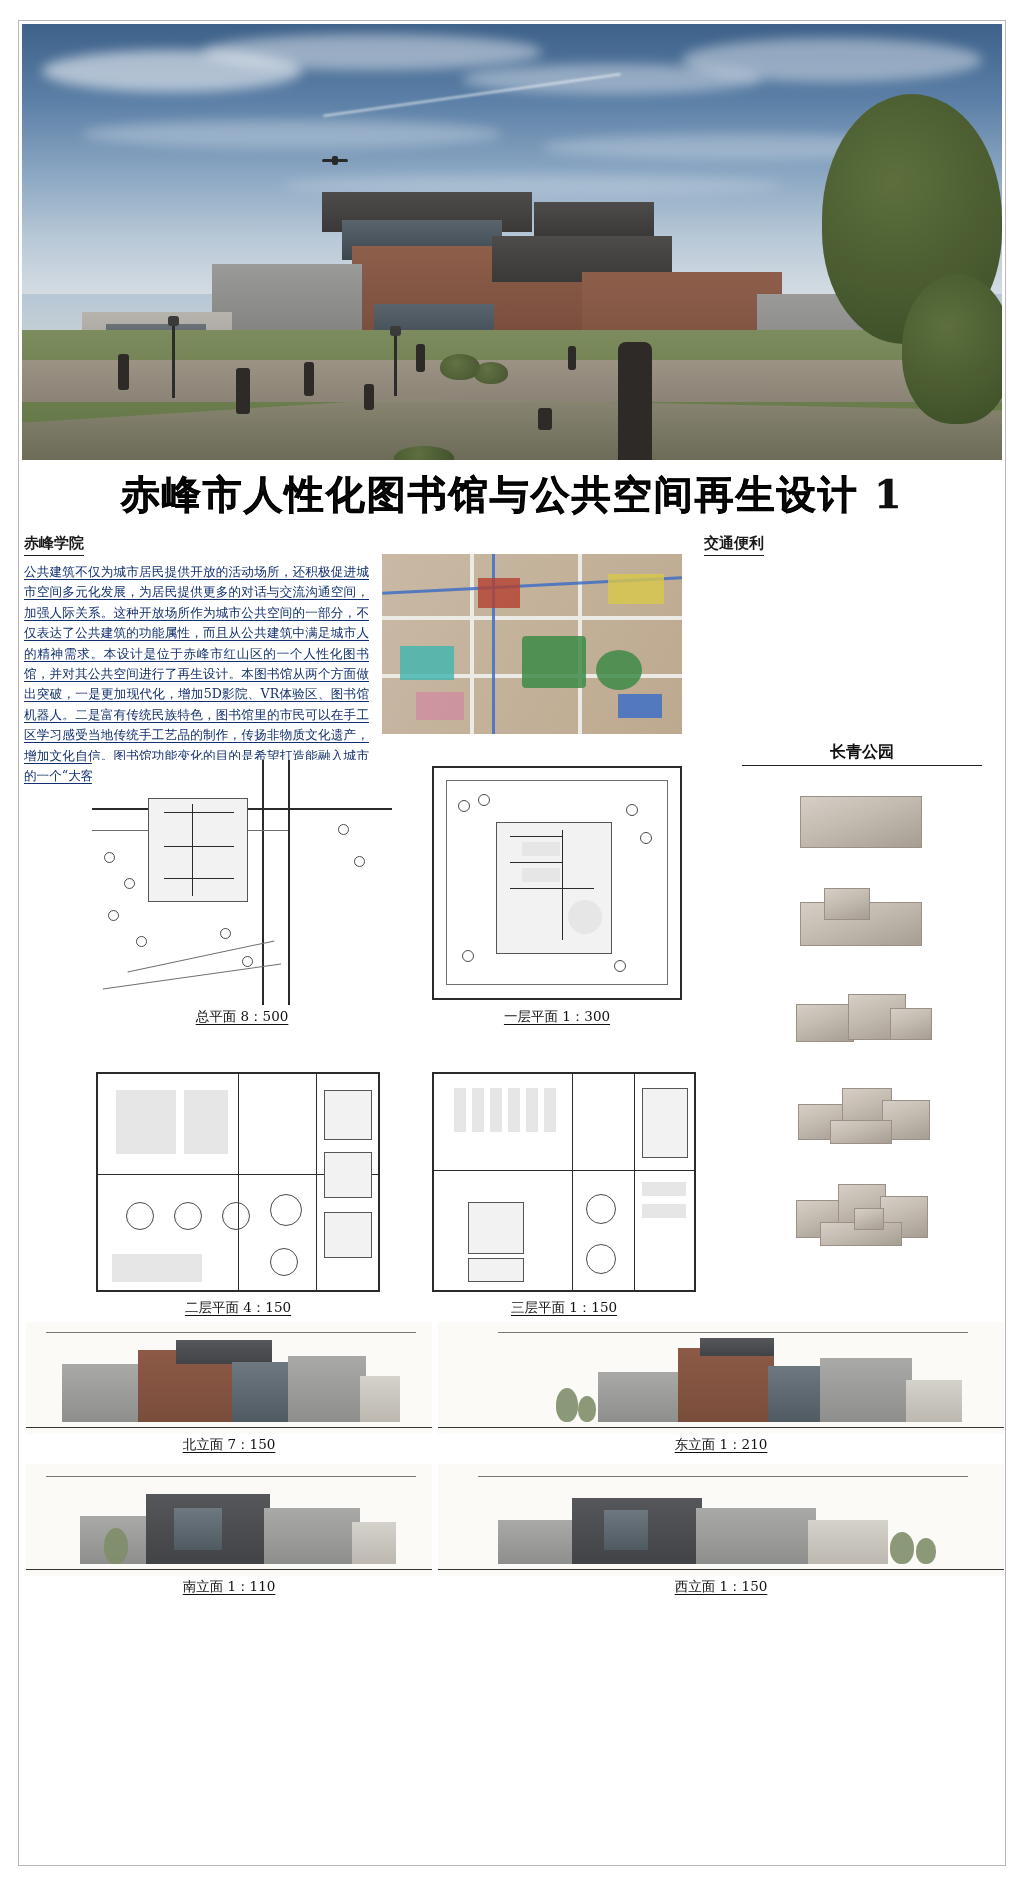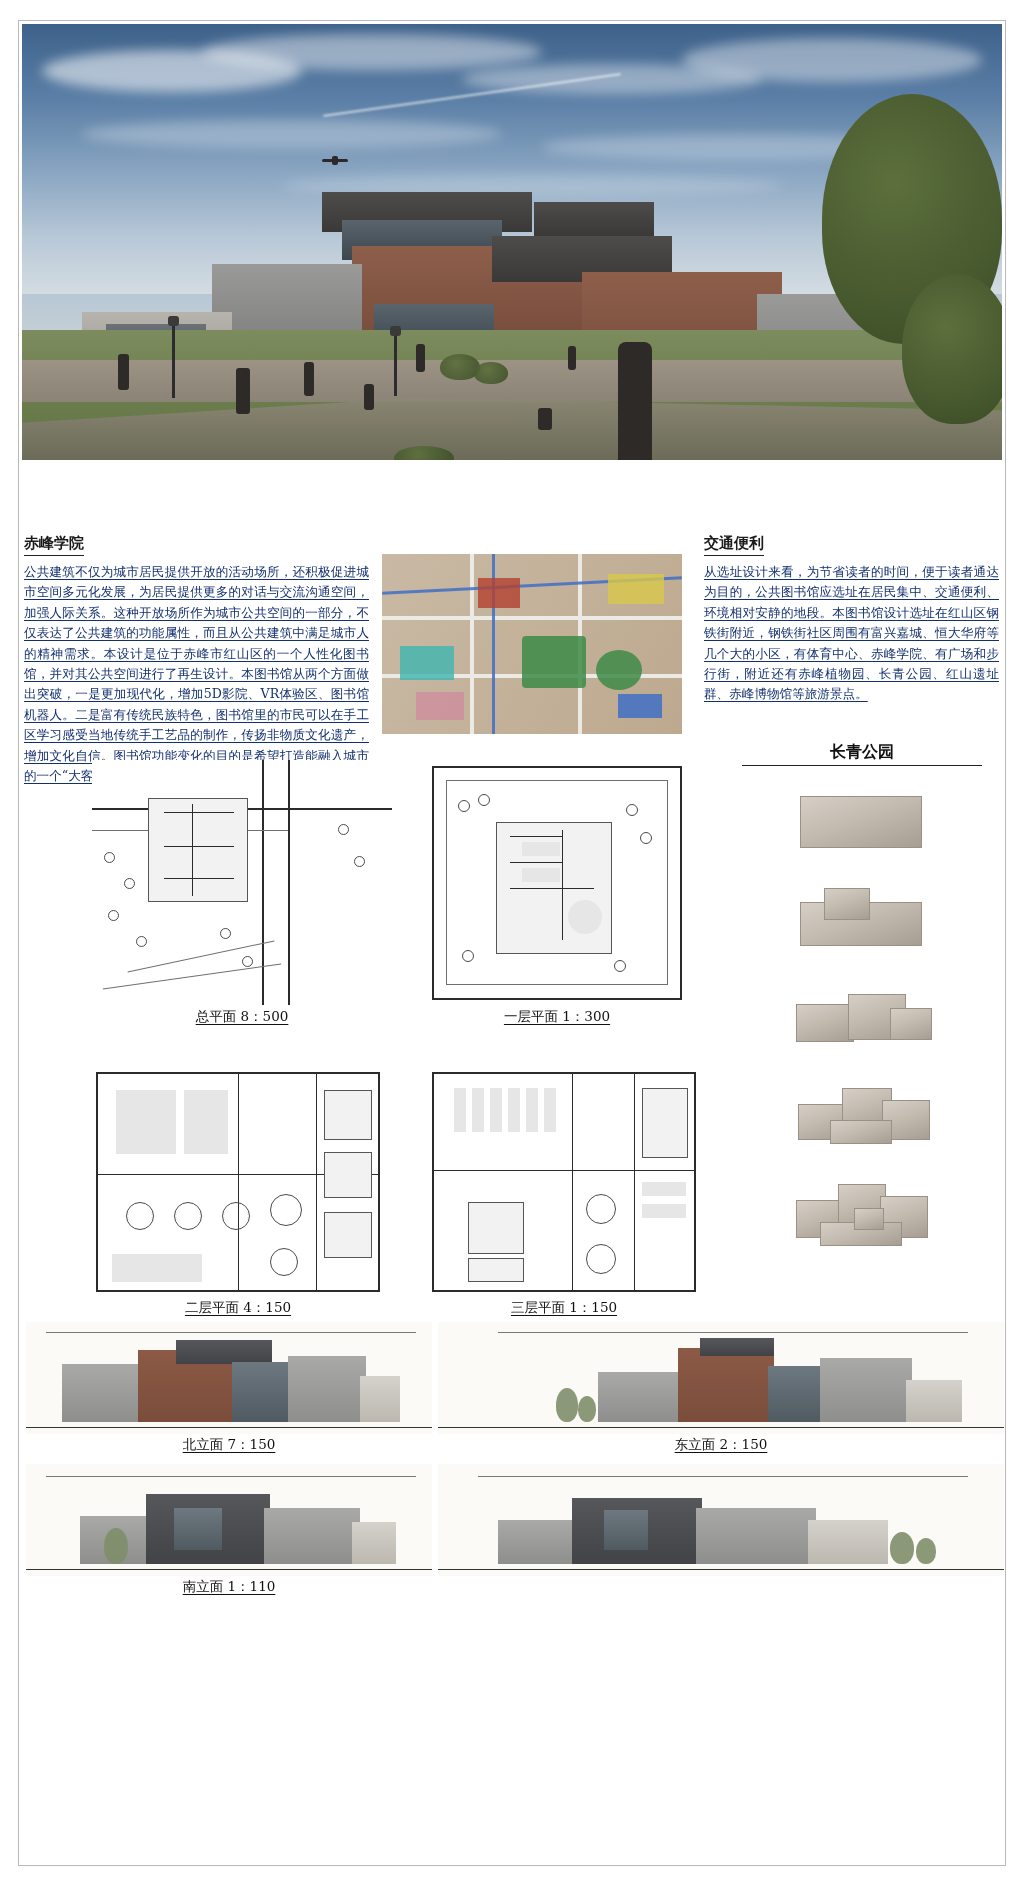--- a/index.html
+++ b/index.html
@@ -274,20 +274,23 @@
     <div class="person" style="left:96px;  top:330px; width:11px; height:36px;"></div>
     <div class="person" style="left:214px; top:344px; width:14px; height:46px;"></div>
     <div class="person" style="left:282px; top:338px; width:10px; height:34px;"></div>
     <div class="person" style="left:342px; top:360px; width:10px; height:26px;"></div>
     <div class="person" style="left:394px; top:320px; width:9px;  height:28px;"></div>
     <div class="person" style="left:516px; top:384px; width:14px; height:22px;"></div>
     <div class="person" style="left:546px; top:322px; width:8px;  height:24px;"></div>
     <div class="person" style="left:596px; top:318px; width:34px; height:130px; border-radius:8px;"></div>
   </div>
 
+  <div class="title-bar">
+    <div class="poster-title">赤峰市人性化图书馆与公共空间再生设计 1</div>
+  </div>
 
   <div class="col-left">
     <div class="sec-heading">赤峰学院</div>
     <div class="body-text underline-text">公共建筑不仅为城市居民提供开放的活动场所，还积极促进城市空间多元化发展，为居民提供更多的对话与交流沟通空间，加强人际关系。这种开放场所作为城市公共空间的一部分，不仅表达了公共建筑的功能属性，而且从公共建筑中满足城市人的精神需求。本设计是位于赤峰市红山区的一个人性化图书馆，并对其公共空间进行了再生设计。本图书馆从两个方面做出突破，一是更加现代化，增加5D影院、VR体验区、图书馆机器人。二是富有传统民族特色，图书馆里的市民可以在手工区学习感受当地传统手工艺品的制作，传扬非物质文化遗产，增加文化自信。图书馆功能变化的目的是希望打造能融入城市的一个“大客厅”，成为内蒙古赤峰市极具特色的地标性建筑。</div>
   </div>
 
   <div class="sitemap">
     <div class="sm-block" style="left:0;top:0;width:300px;height:180px;background:linear-gradient(120deg,#c9b9a4,#bda98f);"></div>
     <div class="sm-road" style="left:0;  top:62px; width:300px; height:4px;"></div>
     <div class="sm-road" style="left:0;  top:120px;width:300px; height:4px;"></div>
@@ -299,21 +302,20 @@
     <div class="sm-green" style="left:214px;top:96px; width:46px; height:40px; border-radius:50%;"></div>
     <div class="sm-red" style="left:96px; top:24px; width:42px; height:30px;"></div>
     <div class="sm-cyan" style="left:18px; top:92px; width:54px; height:34px;"></div>
     <div class="sm-pink" style="left:34px; top:138px;width:48px; height:28px;"></div>
     <div class="sm-yellow" style="left:226px;top:20px; width:56px; height:30px;"></div>
     <div class="sm-blue" style="left:236px;top:140px;width:44px; height:24px;"></div>
   </div>
 
   <div class="col-right">
     <div class="sec-heading">交通便利</div>
-    <div class="body-text underline-text">从选址设计来看，为节省读者的时间，便于读者通达为目的，公共图书馆应选址在居民集中、交通便利、环境相对安静的地段。本图书馆设计选址在红山区钢铁街附近，钢铁街社区周围有富兴嘉城、恒大华府等几个大的小区，有体育中心、赤峰学院、有广场和步行街，附近还有赤峰植物园、长青公园、红山遗址群、赤峰博物馆等旅游景点。</div>
   </div>
 
   <div class="drawing cadbox" style="left:92px; top:760px; width:300px; height:245px;">
     <div class="cad-line" style="left:170px; top:0;   width:2px;  height:245px;"></div>
     <div class="cad-line" style="left:196px; top:0;   width:2px;  height:245px;"></div>
     <div class="cad-line" style="left:0;     top:48px; width:300px;height:2px;"></div>
     <div class="cad-thin" style="left:0;     top:70px; width:196px;height:1px;"></div>
     <div class="cad-fill" style="left:56px;  top:38px; width:100px;height:104px;"></div>
     <div class="cad-line" style="left:72px;  top:52px; width:70px; height:1px;"></div>
     <div class="cad-line" style="left:72px;  top:86px; width:70px; height:1px;"></div>
@@ -449,21 +451,21 @@
     <div class="ev-b ev-brick" style="left:240px; top:26px; width:96px;  height:74px;"></div>
     <div class="ev-b ev-dark" style="left:262px; top:16px; width:74px;  height:18px;"></div>
     <div class="ev-b ev-glass" style="left:330px; top:44px; width:56px;  height:56px;"></div>
     <div class="ev-b ev-grey" style="left:382px; top:36px; width:92px;  height:64px;"></div>
     <div class="ev-b ev-light" style="left:468px; top:58px; width:56px;  height:42px;"></div>
     <div class="ev-tree" style="left:118px; top:66px; width:22px; height:34px;"></div>
     <div class="ev-tree" style="left:140px; top:74px; width:18px; height:26px;"></div>
     <div class="ev-ground"></div>
     <div class="ev-dim" style="left:60px; top:10px; width:470px;"></div>
   </div>
-  <div class="cap" style="left:438px; top:1436px; width:566px;">东立面 2：150</div>
+  <div class="cap" style="left:438px; top:1436px; width:566px;">东立面 1：210</div>
 
   <div class="elev" style="left:26px; top:1464px; width:406px; height:112px;">
     <div class="ev-b ev-grey" style="left:54px;  top:52px; width:72px;  height:48px;"></div>
     <div class="ev-b ev-dark" style="left:120px; top:30px; width:124px; height:70px;"></div>
     <div class="ev-b ev-glass" style="left:148px; top:44px; width:48px;  height:42px;"></div>
     <div class="ev-b ev-grey" style="left:238px; top:44px; width:96px;  height:56px;"></div>
     <div class="ev-b ev-light" style="left:326px; top:58px; width:44px;  height:42px;"></div>
     <div class="ev-tree" style="left:78px;  top:64px; width:24px; height:36px;"></div>
     <div class="ev-ground"></div>
     <div class="ev-dim" style="left:20px; top:12px; width:370px;"></div>
@@ -474,14 +476,15 @@
     <div class="ev-b ev-grey" style="left:60px;  top:56px; width:80px;  height:44px;"></div>
     <div class="ev-b ev-dark" style="left:134px; top:34px; width:130px; height:66px;"></div>
     <div class="ev-b ev-glass" style="left:166px; top:46px; width:44px;  height:40px;"></div>
     <div class="ev-b ev-grey" style="left:258px; top:44px; width:120px; height:56px;"></div>
     <div class="ev-b ev-light" style="left:370px; top:56px; width:80px;  height:44px;"></div>
     <div class="ev-tree" style="left:452px; top:68px; width:24px; height:32px;"></div>
     <div class="ev-tree" style="left:478px; top:74px; width:20px; height:26px;"></div>
     <div class="ev-ground"></div>
     <div class="ev-dim" style="left:40px; top:12px; width:490px;"></div>
   </div>
+  <div class="cap" style="left:438px; top:1578px; width:566px;">西立面 1：150</div>
 
 </div>
 
 </body></html>

